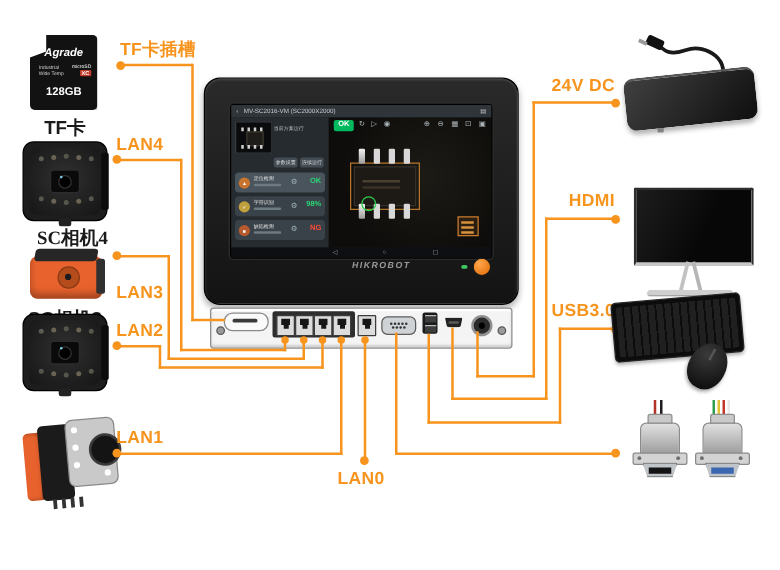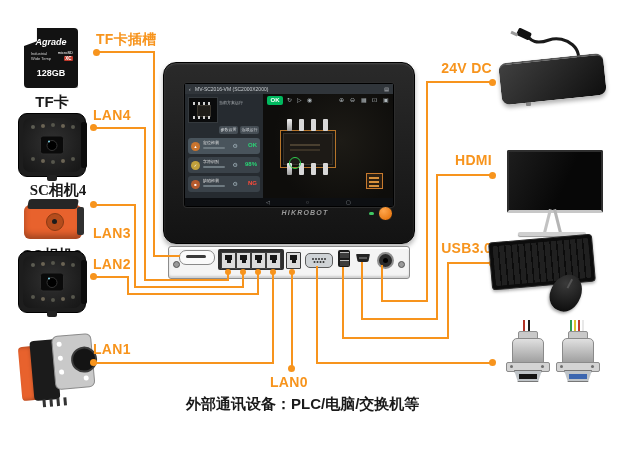--- a/index.html
+++ b/index.html
@@ -344,15 +344,14 @@
     <div style="position:absolute;left:12px;top:11px;width:18px;height:7px;background:#c9c9c9;border:1px solid #8f8f8f;border-radius:2px 2px 0 0;"></div>
     <div style="position:absolute;left:6px;top:18px;width:30px;height:24px;background:linear-gradient(#e0e0e0,#9d9d9d);border:1px solid #8a8a8a;border-radius:5px 5px 2px 2px;"></div>
     <div style="position:absolute;left:0;top:42px;width:42px;height:8px;background:#d3d3d3;border:1px solid #8a8a8a;border-radius:2px;">
       <span style="position:absolute;left:3px;top:2px;width:3px;height:3px;border-radius:50%;background:#6e6e6e;box-shadow:31px 0 0 #6e6e6e;"></span>
     </div>
     <div style="position:absolute;left:8px;top:50px;width:26px;height:10px;background:#bfc4c8;border:1px solid #777;clip-path:polygon(0 0,100% 0,86% 100%,14% 100%);">
       <div style="position:absolute;left:4px;top:3px;width:18px;height:5px;background:#3b66b0;"></div>
     </div>
   </div>
 
-  <div class="lblB" style="left:186px;top:395px;width:212px;font-size:15px;">外部通讯设备：PLC/电脑/交换机等</div>
 
 </div>
 
 </body></html>

